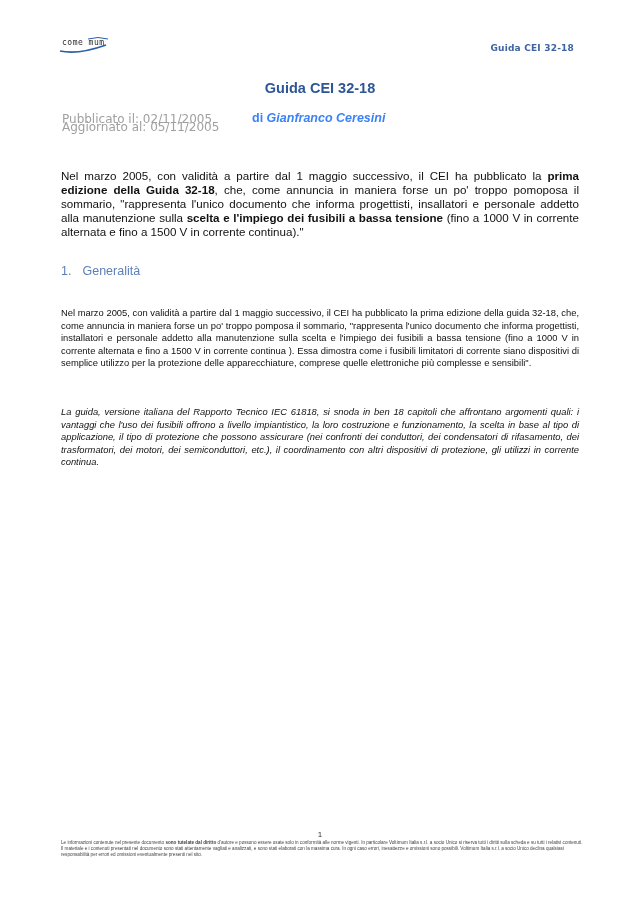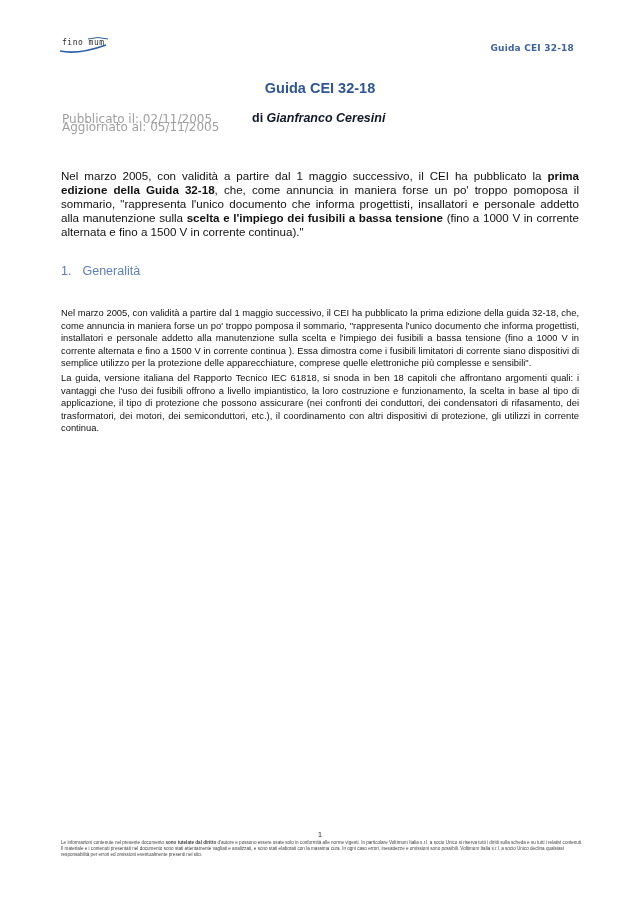--- a/index.html
+++ b/index.html
@@ -68,21 +68,21 @@
       line-height: 8px;
       color: #a0a0a0;
       font-weight: normal;
     }
     .author {
       position: absolute;
       left: 252px;
       top: 111px;
       font-size: 12.5px;
       font-weight: bold;
-      color: #0f172a;
+      color: #3b82f6;
     }
     .author .name {
       font-style: italic;
     }
     .intro {
       position: absolute;
       left: 61px;
       top: 169px;
       width: 518px;
       font-size: 11.6px;
@@ -106,21 +106,21 @@
     .para {
       position: absolute;
       left: 61px;
       width: 518px;
       font-size: 9.4px;
       line-height: 12.6px;
       text-align: justify;
       color: #111;
     }
     .para1 { top: 307px; }
-    .para2 { top: 372px; }
+    .para2 { top: 406px; font-style: italic; }
     .page-number {
       position: absolute;
       left: 0;
       width: 640px;
       top: 830px;
       text-align: center;
       font-size: 8px;
       color: #333;
     }
     .footer {
@@ -135,21 +135,21 @@
     .footer b { font-weight: bold; }
   </style>
 </head>
 <body>
 
 <div class="logo">
   <svg class="logo-swoosh" viewBox="0 0 52 18">
     <path d="M2 15 Q 20 19 48 9" stroke="#2b5fa8" stroke-width="1.6" fill="none"></path>
     <path d="M30 3 Q 40 0 50 3" stroke="#2b5fa8" stroke-width="1" fill="none"></path>
   </svg>
-  <span class="logo-text">fino mum</span>
+  <span class="logo-text">come mum</span>
 </div>
 
 <div class="header-right">Guida CEI 32-18</div>
 
 <div class="doc-title">Guida CEI 32-18</div>
 
 <div class="pub-info">
   <div>Pubblicato il: 02/11/2005</div>
   <div>Aggiornato al: 05/11/2005</div>
 </div>

